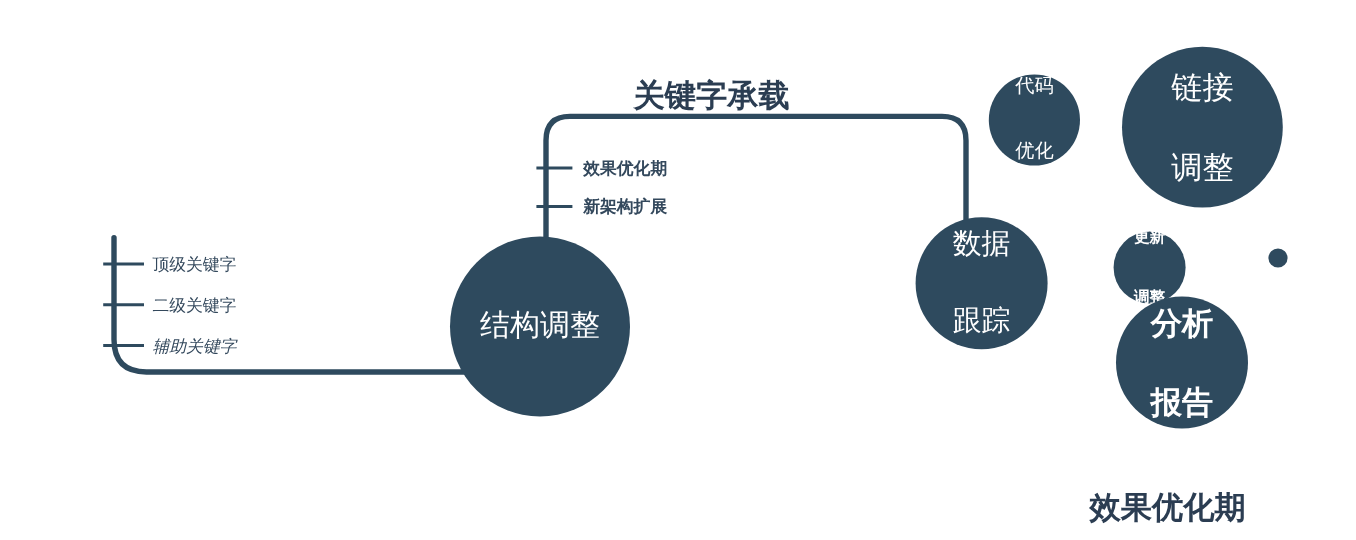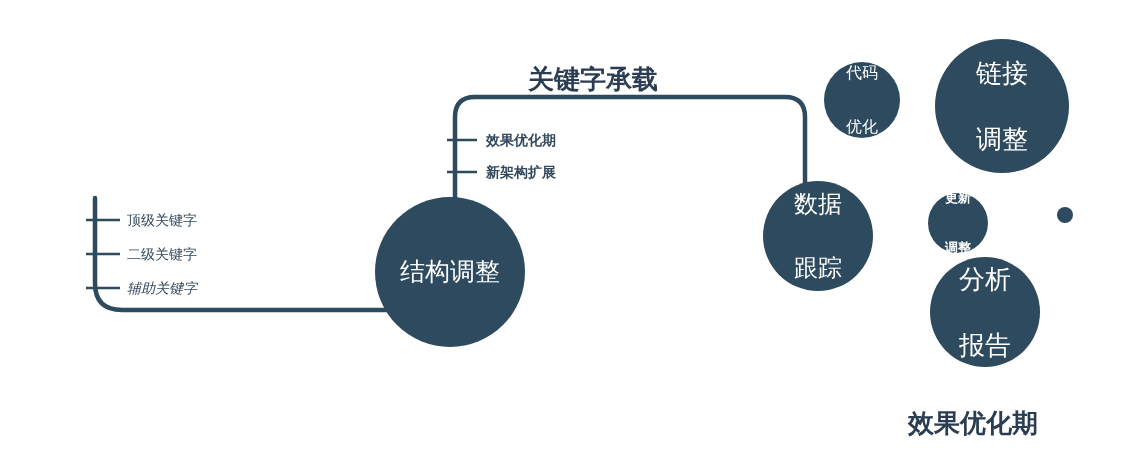--- a/index.html
+++ b/index.html
@@ -33,21 +33,21 @@
     text-align: center;
     line-height: 1.25;
     gap: 34px;
   }
   .node-traffic   { left: 20px;  top: 56px;  width: 150px; height: 150px; font-size: 25px; }
   .node-structure { left: 375px; top: 197px; width: 150px; height: 150px; font-size: 25px; }
   .node-tracking  { left: 763px; top: 181px; width: 110px; height: 110px; font-size: 24px; }
   .node-code      { left: 824px; top: 62px;  width: 76px;  height: 76px;  font-size: 16px; }
   .node-link      { left: 935px; top: 39px;  width: 134px; height: 134px; font-size: 26px; }
   .node-update    { left: 928px; top: 193px; width: 60px;  height: 60px;  font-size: 13px; font-weight: bold; }
-  .node-report    { left: 930px; top: 257px; width: 110px; height: 110px; font-size: 26px; font-weight: normal; text-align: center; }
+  .node-report    { left: 930px; top: 247px; width: 110px; height: 110px; font-size: 26px; font-weight: bold; text-align: center; }
   .node-dot       { left: 1057px; top: 207px; width: 16px; height: 16px; }
 
   .edge-label {
     position: absolute;
     color: #2b3d52;
     font-weight: bold;
     font-size: 26px;
     white-space: nowrap;
   }
   .label-user-base    { left: 155px; top: 328px; }

